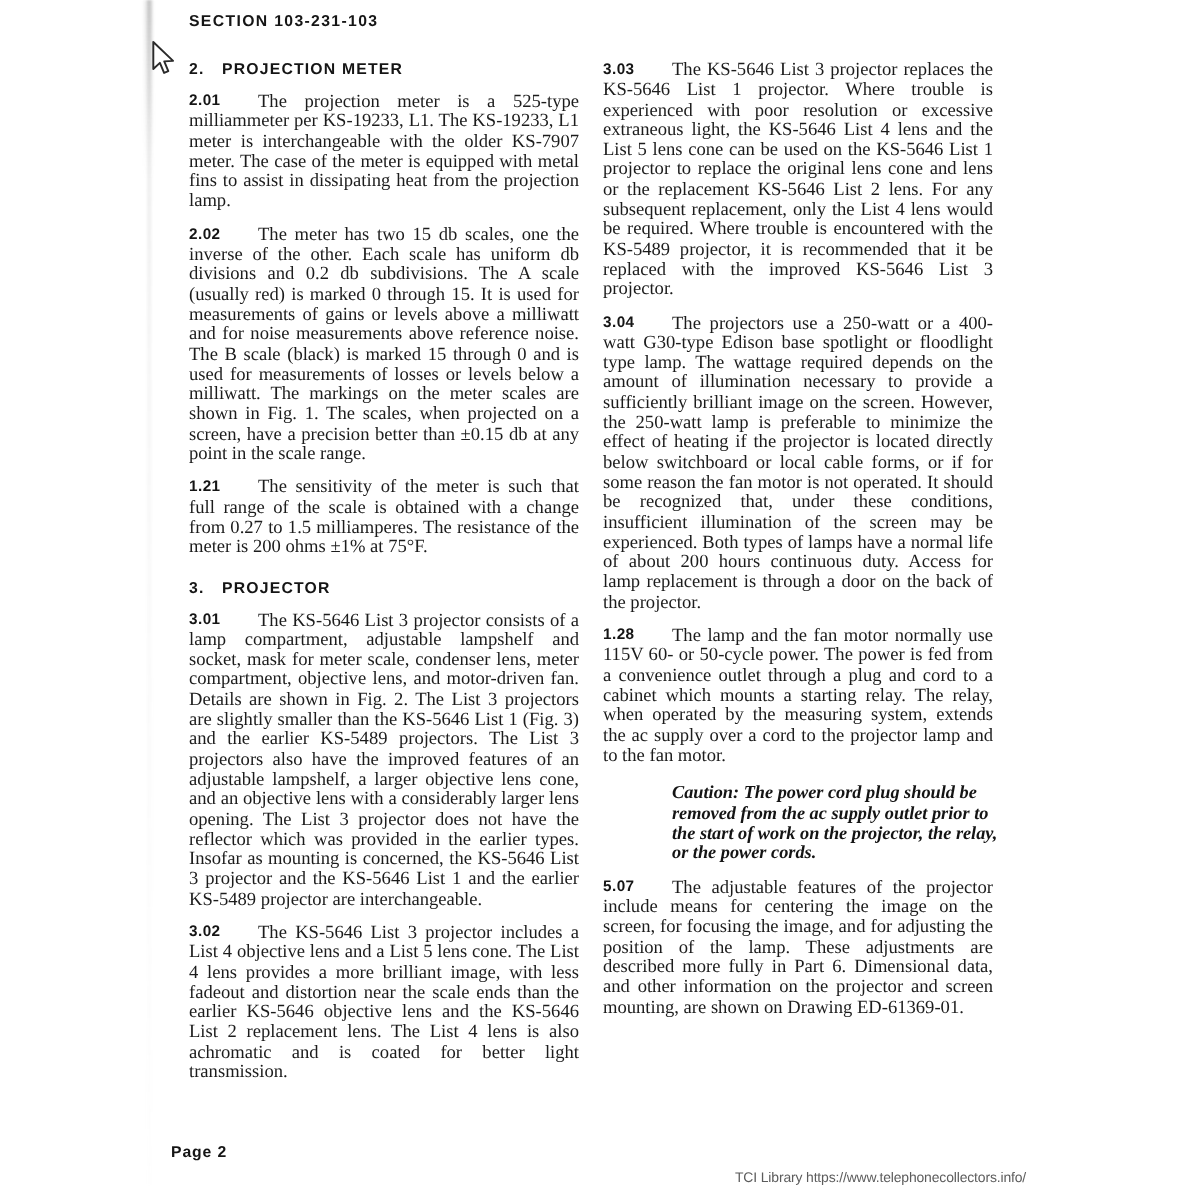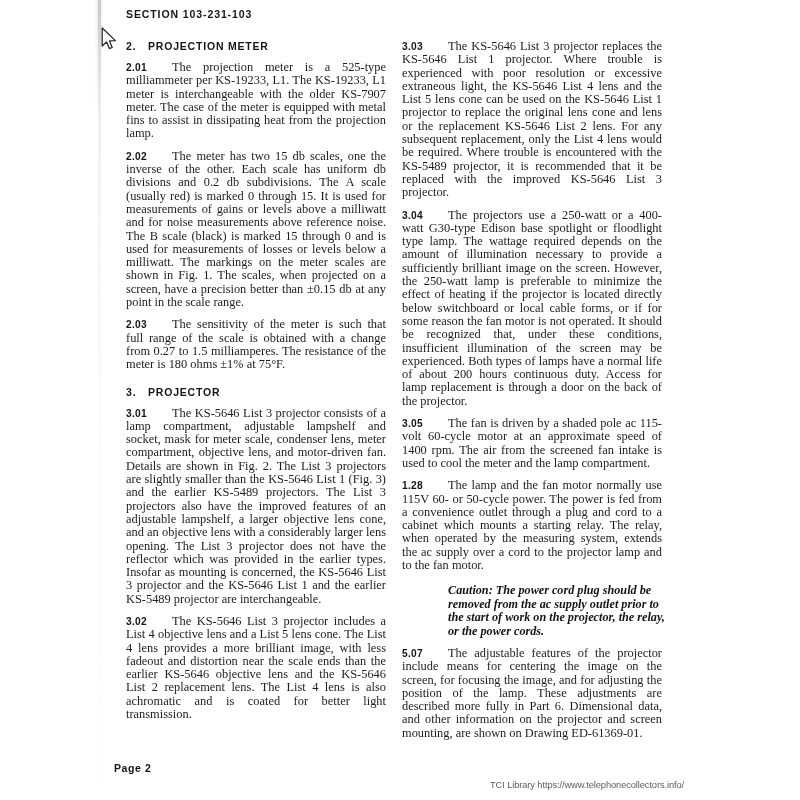--- a/index.html
+++ b/index.html
@@ -158,21 +158,21 @@
 
     <p class="para">
       <span class="pnum">2.01</span><span>The projection meter is a 525-type milliammeter per KS-19233, L1. The KS-19233, L1 meter is interchangeable with the older KS-7907 meter. The case of the meter is equipped with metal fins to assist in dissipating heat from the projection lamp.</span>
     </p>
 
     <p class="para">
       <span class="pnum">2.02</span><span>The meter has two 15 db scales, one the inverse of the other. Each scale has uniform db divisions and 0.2 db subdivisions. The A scale (usually red) is marked 0 through 15. It is used for measurements of gains or levels above a milliwatt and for noise measurements above reference noise. The B scale (black) is marked 15 through 0 and is used for measurements of losses or levels below a milliwatt. The markings on the meter scales are shown in Fig. 1. The scales, when projected on a screen, have a precision better than ±0.15 db at any point in the scale range.</span>
     </p>
 
     <p class="para">
-      <span class="pnum">2.03</span><span>The sensitivity of the meter is such that full range of the scale is obtained with a change from 0.27 to 1.5 milliamperes. The resistance of the meter is 180 ohms ±1% at 75°F.</span>
+      <span class="pnum">1.21</span><span>The sensitivity of the meter is such that full range of the scale is obtained with a change from 0.27 to 1.5 milliamperes. The resistance of the meter is 200 ohms ±1% at 75°F.</span>
     </p>
 
     <div class="heading" style="margin-top:14px;">
       <span class="hnum">3.</span>
       <span>PROJECTOR</span>
     </div>
 
     <p class="para">
       <span class="pnum">3.01</span><span>The KS-5646 List 3 projector consists of a lamp compartment, adjustable lampshelf and socket, mask for meter scale, condenser lens, meter compartment, objective lens, and motor-driven fan. Details are shown in Fig. 2. The List 3 projectors are slightly smaller than the KS-5646 List 1 (Fig. 3) and the earlier KS-5489 projectors. The List 3 projectors also have the improved features of an adjustable lampshelf, a larger objective lens cone, and an objective lens with a considerably larger lens opening. The List 3 projector does not have the reflector which was provided in the earlier types. Insofar as mounting is concerned, the KS-5646 List 3 projector and the KS-5646 List 1 and the earlier KS-5489 projector are interchangeable.</span>
     </p>
@@ -186,23 +186,20 @@
   <div class="col col-right">
 
     <p class="para">
       <span class="pnum">3.03</span><span>The KS-5646 List 3 projector replaces the KS-5646 List 1 projector. Where trouble is experienced with poor resolution or excessive extraneous light, the KS-5646 List 4 lens and the List 5 lens cone can be used on the KS-5646 List 1 projector to replace the original lens cone and lens or the replacement KS-5646 List 2 lens. For any subsequent replacement, only the List 4 lens would be required. Where trouble is encountered with the KS-5489 projector, it is recommended that it be replaced with the improved KS-5646 List 3 projector.</span>
     </p>
 
     <p class="para">
       <span class="pnum">3.04</span><span>The projectors use a 250-watt or a 400-watt G30-type Edison base spotlight or floodlight type lamp. The wattage required depends on the amount of illumination necessary to provide a sufficiently brilliant image on the screen. However, the 250-watt lamp is preferable to minimize the effect of heating if the projector is located directly below switchboard or local cable forms, or if for some reason the fan motor is not operated. It should be recognized that, under these conditions, insufficient illumination of the screen may be experienced. Both types of lamps have a normal life of about 200 hours continuous duty. Access for lamp replacement is through a door on the back of the projector.</span>
     </p>
 
-    <p class="para">
-      <span class="pnum">3.05</span><span>The fan is driven by a shaded pole ac 115-volt 60-cycle motor at an approximate speed of 1400 rpm. The air from the screened fan intake is used to cool the meter and the lamp compartment.</span>
-    </p>
 
     <p class="para">
       <span class="pnum">1.28</span><span>The lamp and the fan motor normally use 115V 60- or 50-cycle power. The power is fed from a convenience outlet through a plug and cord to a cabinet which mounts a starting relay. The relay, when operated by the measuring system, extends the ac supply over a cord to the projector lamp and to the fan motor.</span>
     </p>
 
     <p class="caution">
       <span>Caution:</span>
       <span>The power cord plug should be removed from the ac supply outlet prior to the start of work on the projector, the relay, or the power cords.</span>
     </p>
 

